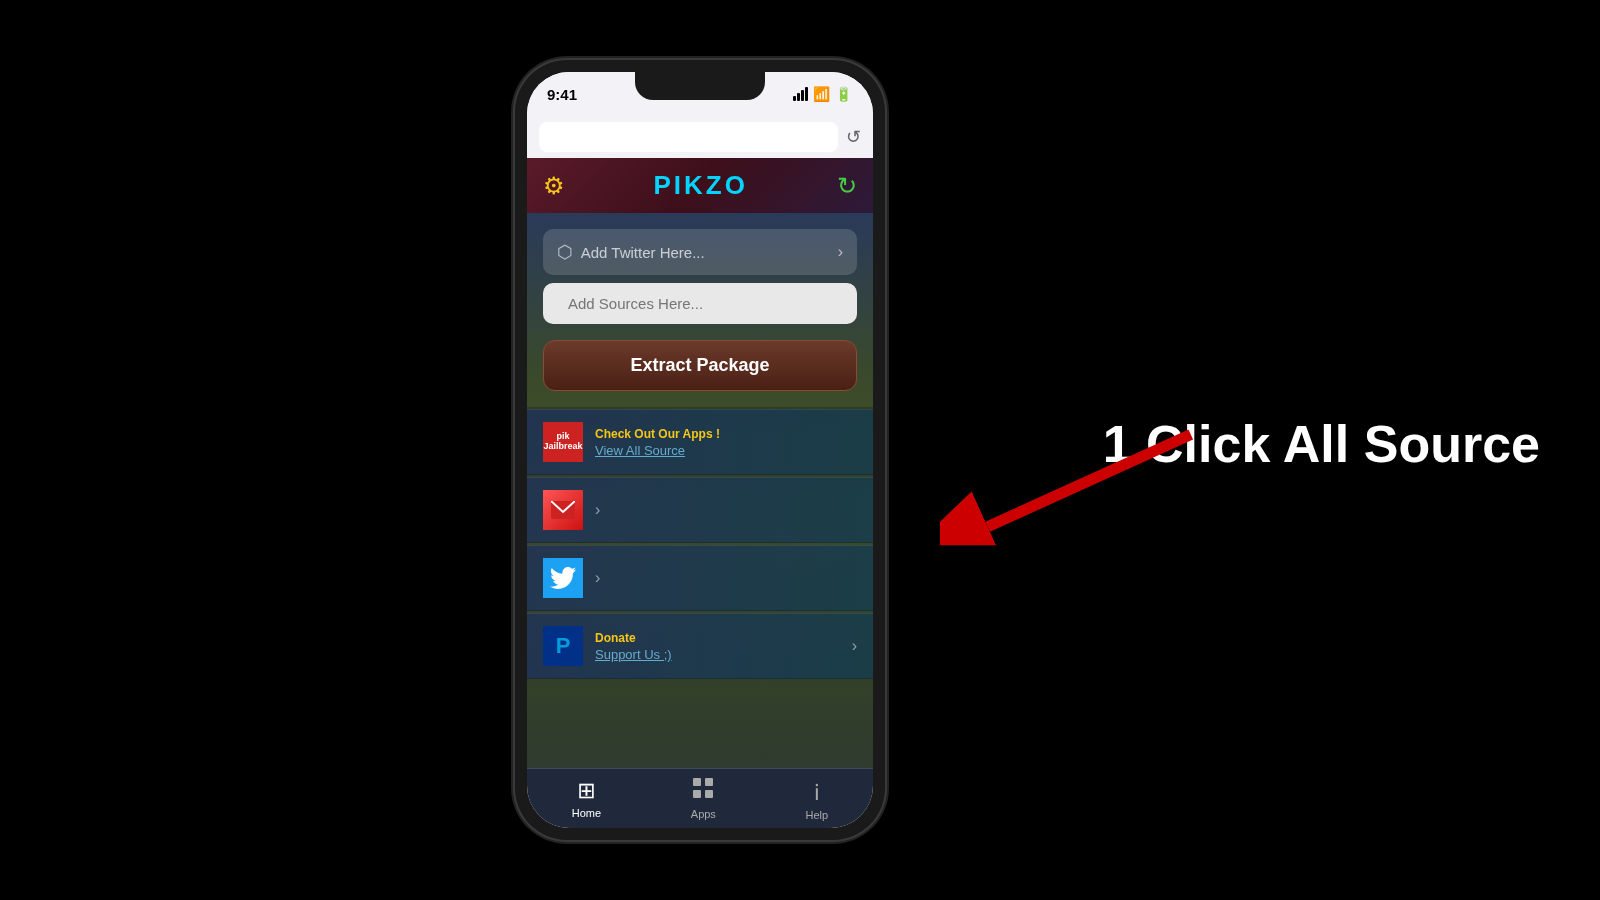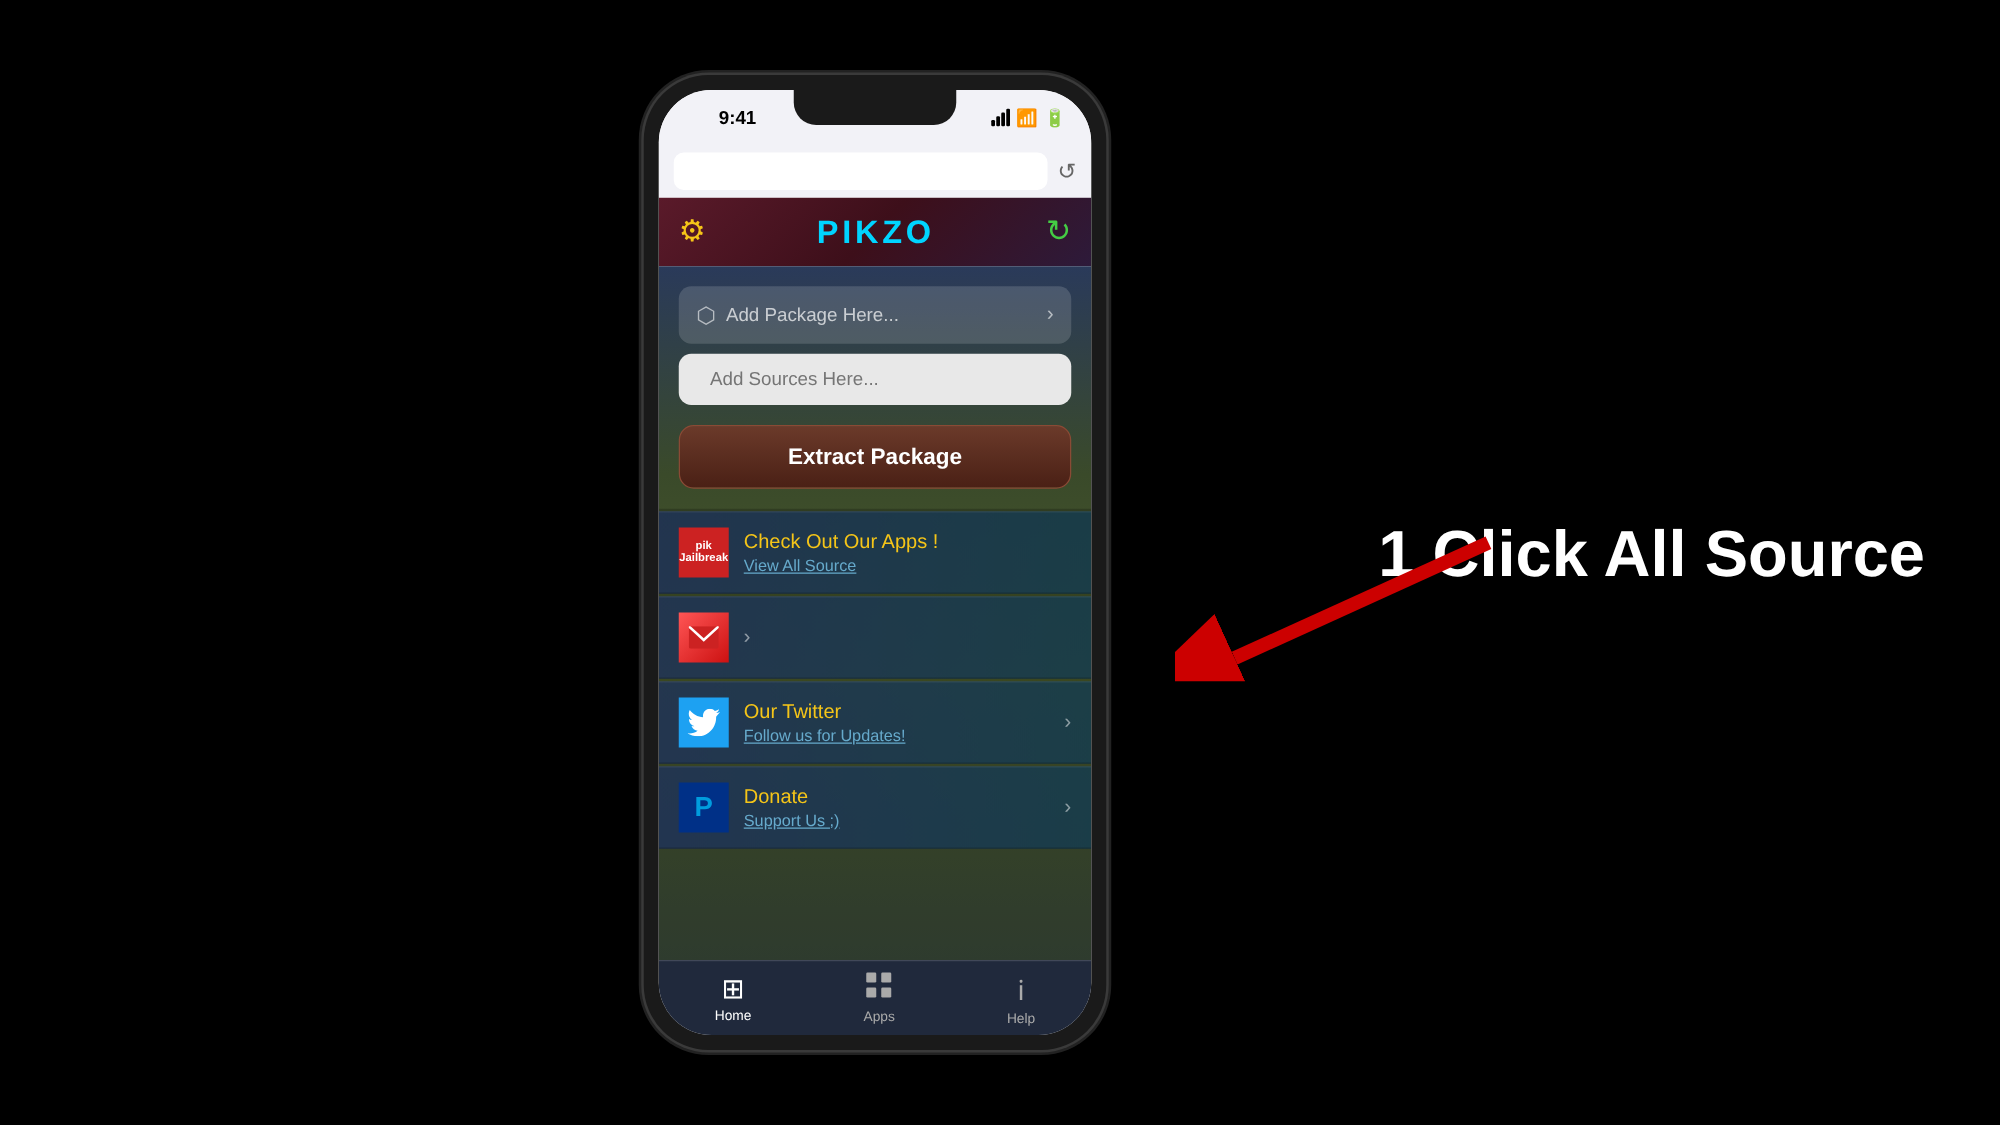--- a/index.html
+++ b/index.html
@@ -79,21 +79,20 @@
       align-items: center;
       justify-content: space-between;
       padding: 0 20px;
       flex-shrink: 0;
     }
 
     .status-time {
       font-size: 15px;
       font-weight: 600;
       color: #000;
-      margin-left: 28px;
     }
 
     .status-icons {
       display: flex;
       align-items: center;
       gap: 5px;
     }
 
     .notch {
       position: absolute;
@@ -305,22 +304,22 @@
       font-size: 20px;
       font-weight: 900;
     }
 
     .list-item-content {
       flex: 1;
     }
 
     .list-item-title {
       color: #f5c518;
-      font-size: 16px;
-      font-weight: 400;
+      font-size: 12px;
+      font-weight: 700;
       margin-bottom: 2px;
     }
 
     .list-item-subtitle {
       color: #66aacc;
       font-size: 13px;
       text-decoration: underline;
     }
 
     .list-item-chevron {
@@ -415,21 +414,21 @@
         <span class="refresh-icon">↻</span>
       </div>
 
       <div class="app-main">
 
         <div class="input-area">
 
           <div class="package-input-row">
             <div class="package-input-left">
               <span class="hex-icon">⬡</span>
-              <span>Add Package Here...</span>
+              <span>Add Twitter Here...</span>
             </div>
             <span class="chevron-right">›</span>
           </div>
 
           <input class="sources-input" type="text" placeholder="Add Sources Here..." style="">
         </div>
 
         <button class="extract-btn">Extract Package</button>
 
         <div class="list-section">
@@ -452,24 +451,20 @@
               </svg>
             </div>
             <span class="list-item-chevron">›</span>
           </div>
 
           <div class="list-item">
             <div class="list-item-icon twitter-icon">
               <svg width="26" height="22" viewBox="0 0 26 22" fill="white">
                 <path d="M26,2.6c-1,0.4-2,0.7-3.1,0.8c1.1-0.7,2-1.7,2.4-3c-1,0.6-2.2,1-3.4,1.3C20.9,0.6,19.5,0,17.9,0c-3,0-5.5,2.5-5.5,5.5c0,0.4,0,0.9,0.1,1.3C8.1,6.5,4.3,4.3,1.8,1C1.3,1.8,1,2.8,1,3.9C1,6,2,7.8,3.6,8.9C2.7,8.9,1.9,8.6,1.2,8.2c0,0,0,0.1,0,0.1c0,2.7,1.9,4.9,4.4,5.4c-0.5,0.1-0.9,0.2-1.4,0.2c-0.4,0-0.7,0-1-0.1c0.7,2.1,2.6,3.6,4.9,3.7c-1.8,1.4-4.1,2.2-6.5,2.2C1,19.7,0.5,19.7,0,19.6c2.3,1.5,5.1,2.4,8,2.4c9.6,0,14.9-8,14.9-14.9c0-0.2,0-0.5,0-0.7C24.3,4.7,25.3,3.7,26,2.6z"></path>
               </svg>
-            </div>
-            <div class="list-item-content">
-              <div class="list-item-title">Our Twitter</div>
-              <div class="list-item-subtitle">Follow us for Updates!</div>
             </div>
             <span class="list-item-chevron">›</span>
           </div>
 
           <div class="list-item">
             <div class="list-item-icon paypal-icon">
               <span style="font-size:22px; font-weight:900; color:#009cde;">P</span>
             </div>
             <div class="list-item-content">
               <div class="list-item-title">Donate</div>

